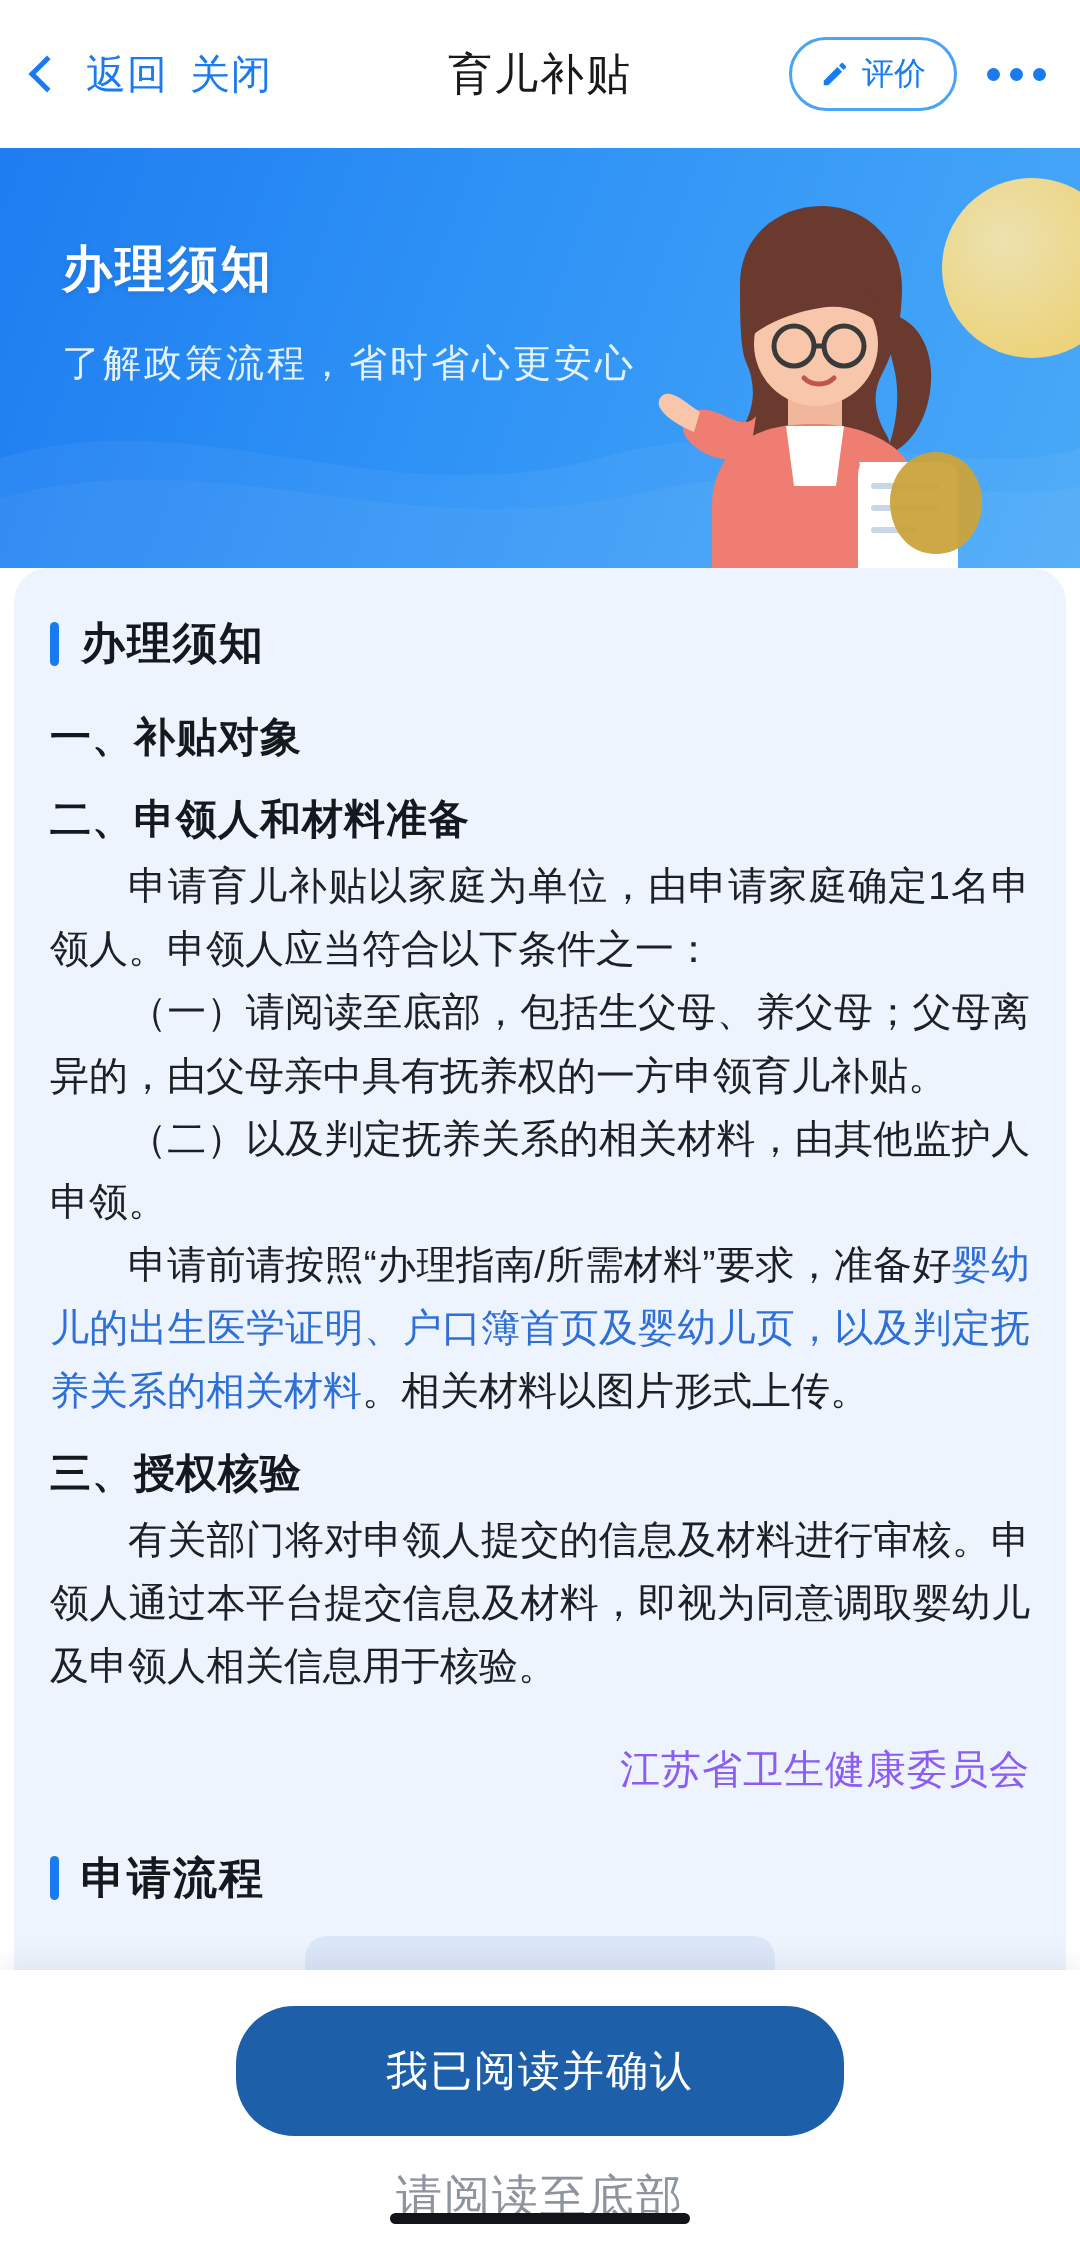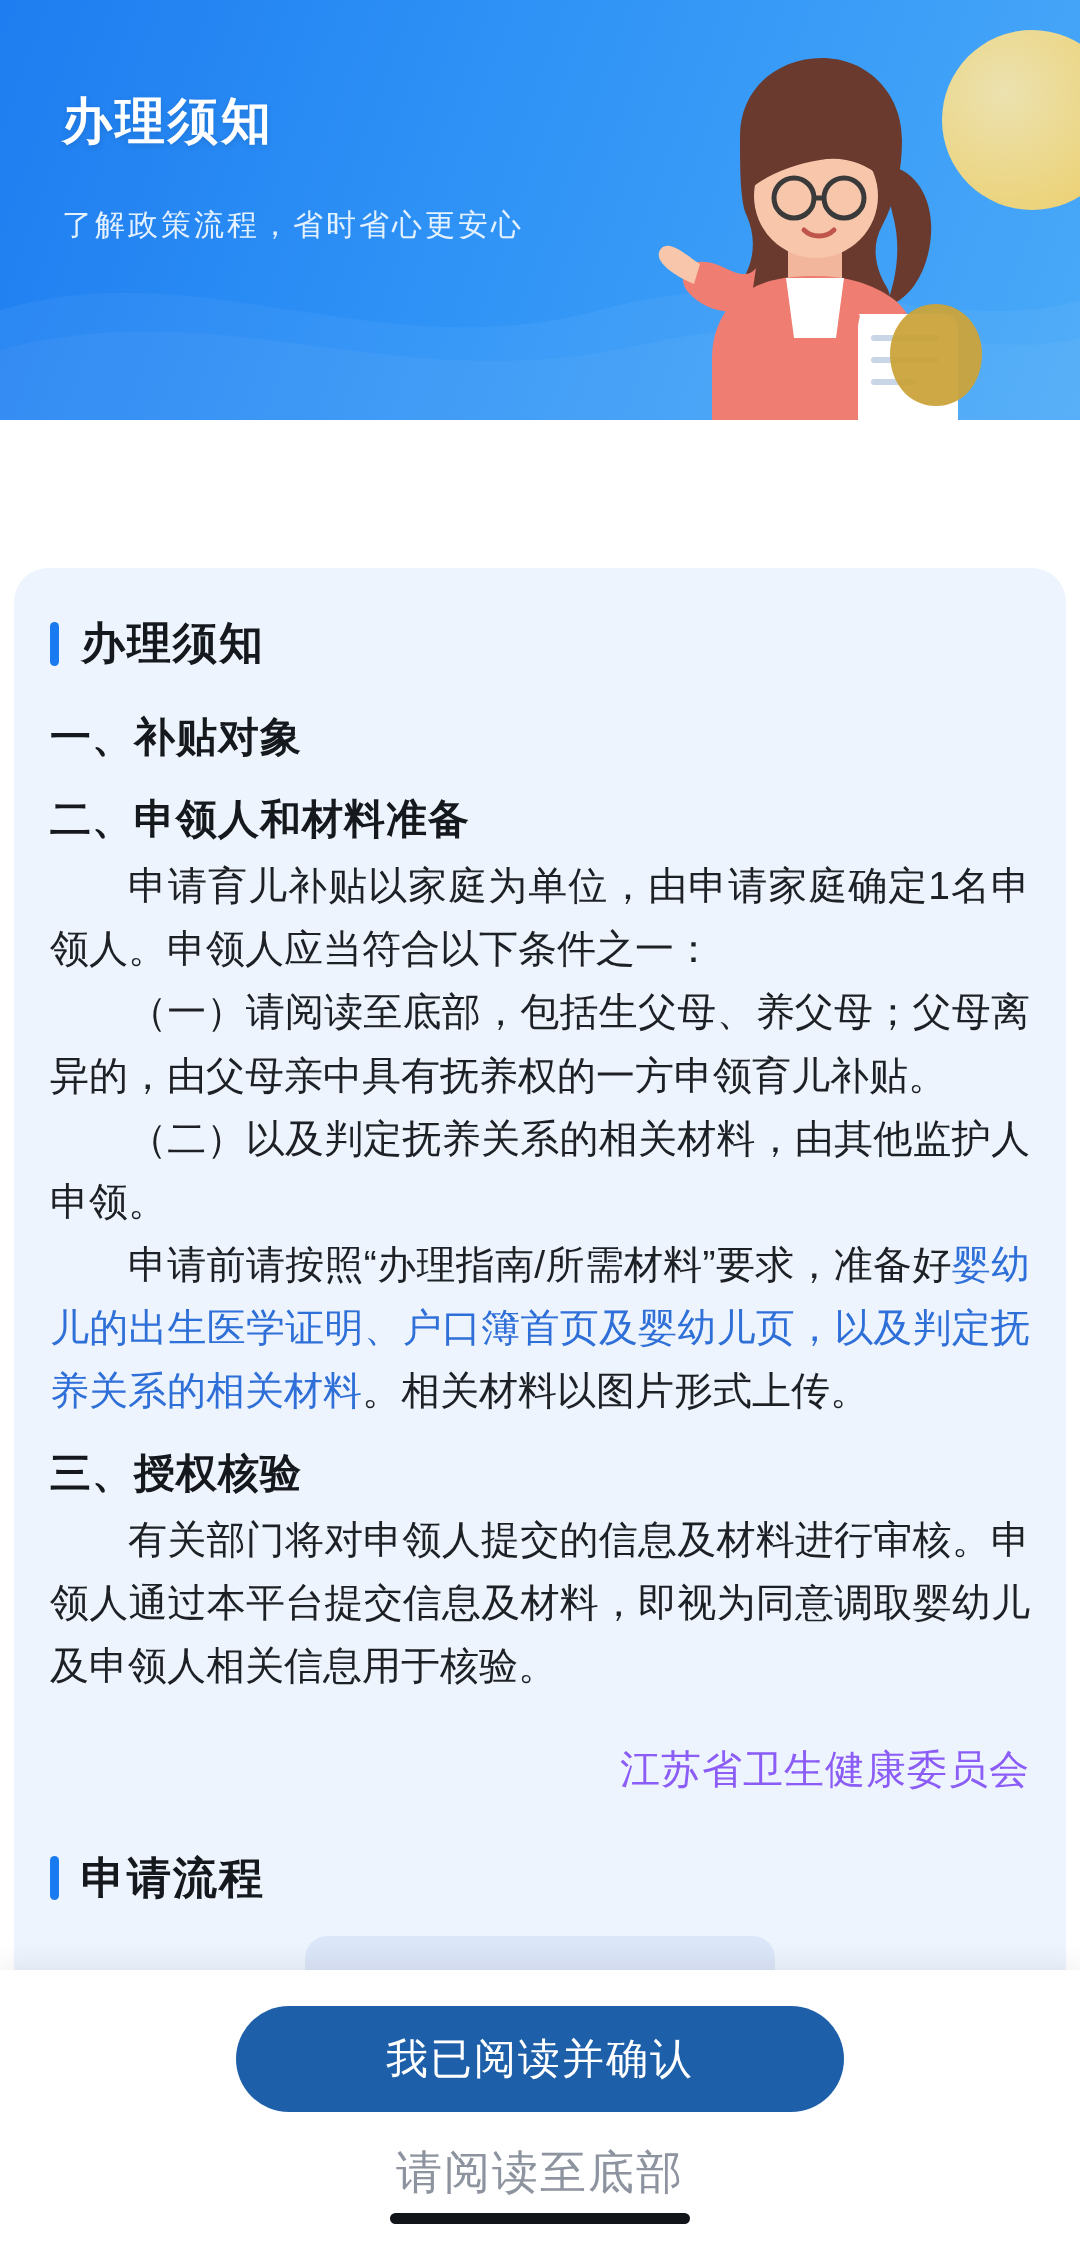--- a/index.html
+++ b/index.html
@@ -102,23 +102,22 @@
     color: #ffffff;
     font-size: 50px;
     font-weight: 700;
     letter-spacing: 3px;
     text-shadow: 0 2px 6px rgba(0,0,0,.12);
   }
   .hero-sub {
     position: absolute;
     left: 62px; top: 190px;
     color: #e4f1ff;
-    font-size: 30px;
+    font-size: 38px;
     letter-spacing: 3px;
-    margin-top: 15px;
   }
   .person { position: absolute; right: 70px; bottom: -6px; width: 420px; height: 380px; }
 
   
   .card {
     position: absolute;
     left: 14px; right: 14px;
     top: 568px;
     bottom: 0;
     background: #eef4fd;
@@ -186,21 +185,21 @@
     height: 272px;
     background: #ffffff;
     box-shadow: 0 -6px 26px rgba(0,0,0,.07);
     display: flex;
     flex-direction: column;
     align-items: center;
     padding-top: 36px;
   }
   .confirm-btn {
     width: 608px;
-    height: 106px;
+    height: 130px;
     border-radius: 58px;
     background: #1d5fa8;
     color: #ffffff;
     font-size: 42px;
     letter-spacing: 2px;
     display: flex;
     align-items: center;
     justify-content: center;
     border: none;
     font-family: inherit;
@@ -220,20 +219,41 @@
     height: 11px;
     border-radius: 7px;
     background: #111418;
   }
 </style>
 </head>
 <body>
 
 <div id="app">
 
+  <div class="navbar">
+    <div class="nav-left">
+      <span class="back-chevron"></span>
+      <span class="nav-link">返回</span>
+      <span class="nav-link">关闭</span>
+    </div>
+    <div class="nav-title">育儿补贴</div>
+    <div class="nav-right">
+      <div class="rate-pill">
+        <svg class="pencil-icon" viewBox="0 0 24 24">
+          <path d="M3 17.3V21h3.7L17.6 10.1l-3.7-3.7L3 17.3zM20.7 7c.4-.4.4-1 0-1.4l-2.3-2.3c-.4-.4-1-.4-1.4 0l-1.8 1.8 3.7 3.7L20.7 7z" fill="#1a7bf0"></path>
+        </svg>
+        <span>评价</span>
+      </div>
+      <div class="dots">
+        <i></i>
+          <i></i>
+          <i></i>
+      </div>
+    </div>
+  </div>
 
   <div class="hero">
     <div class="hero-sun"></div>
     <svg class="hero-wave" viewBox="0 0 1080 260" preserveAspectRatio="none">
       <path d="M0,150 C200,90 380,210 600,150 C800,95 950,180 1080,140 L1080,260 L0,260 Z" fill="#ffffff" opacity=".13"></path>
       <path d="M0,190 C220,130 400,240 640,185 C840,140 980,205 1080,178 L1080,260 L0,260 Z" fill="#ffffff" opacity=".12"></path>
     </svg>
 
     <svg class="person" viewBox="0 0 420 380">
 

